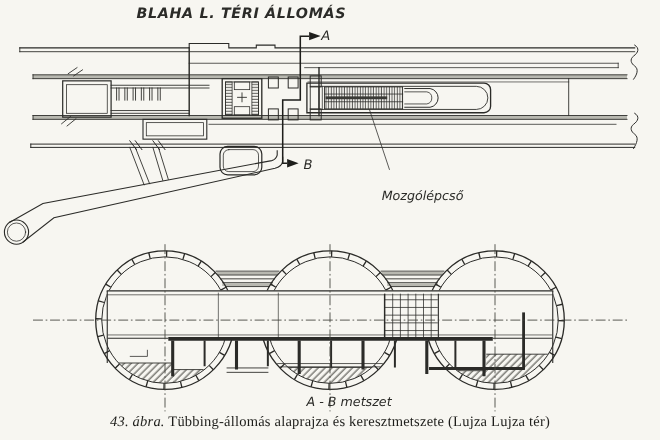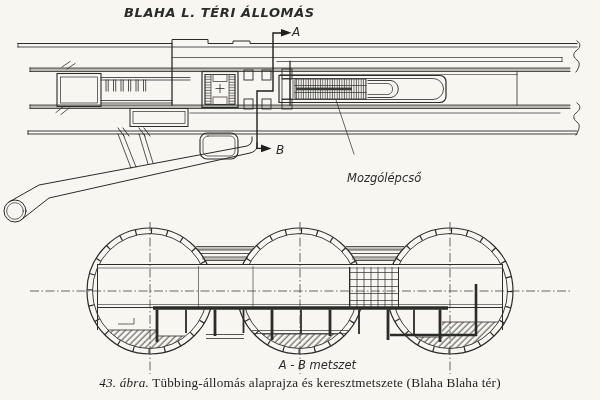--- a/index.html
+++ b/index.html
@@ -211,15 +211,15 @@
       <path d="M150,222 V374 M300,222 V374 M450,222 V374"></path>
     </g>
   </g>
 </svg>
 
 <div class="lbl" id="plan-title">BLAHA L. TÉRI ÁLLOMÁS</div>
 <div class="lbl" id="marker-a">A</div>
 <div class="lbl" id="marker-b">B</div>
 <div class="lbl" id="escalator-label">Mozgólépcső</div>
 <div class="lbl" id="section-label">A - B metszet</div>
-<div id="caption"><span class="fignum">43. ábra.</span> <span>Tübbing-állomás alaprajza és keresztmetszete (Blaha Blaha tér)</span></div>
+<div id="caption"><span class="fignum">43. ábra.</span> <span>Tübbing-állomás alaprajza és keresztmetszete (Lujza Lujza tér)</span></div>
 
 </div>
 
 </body></html>

